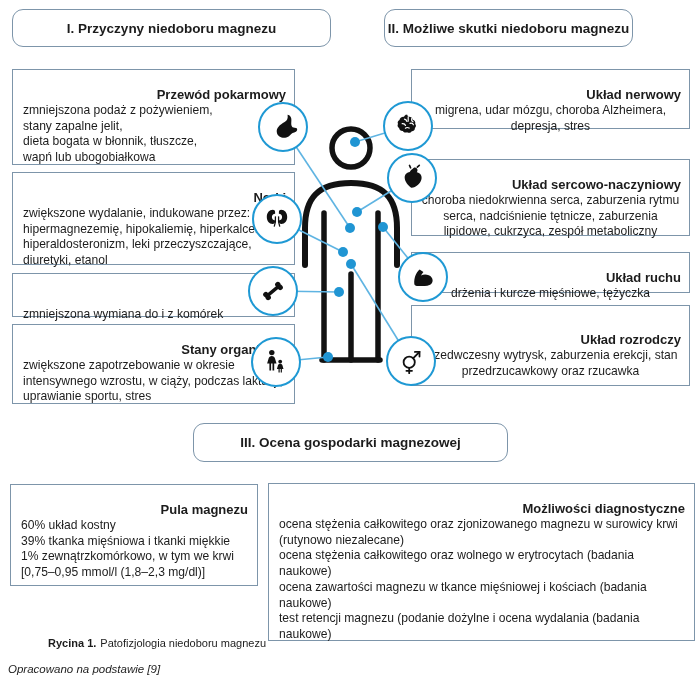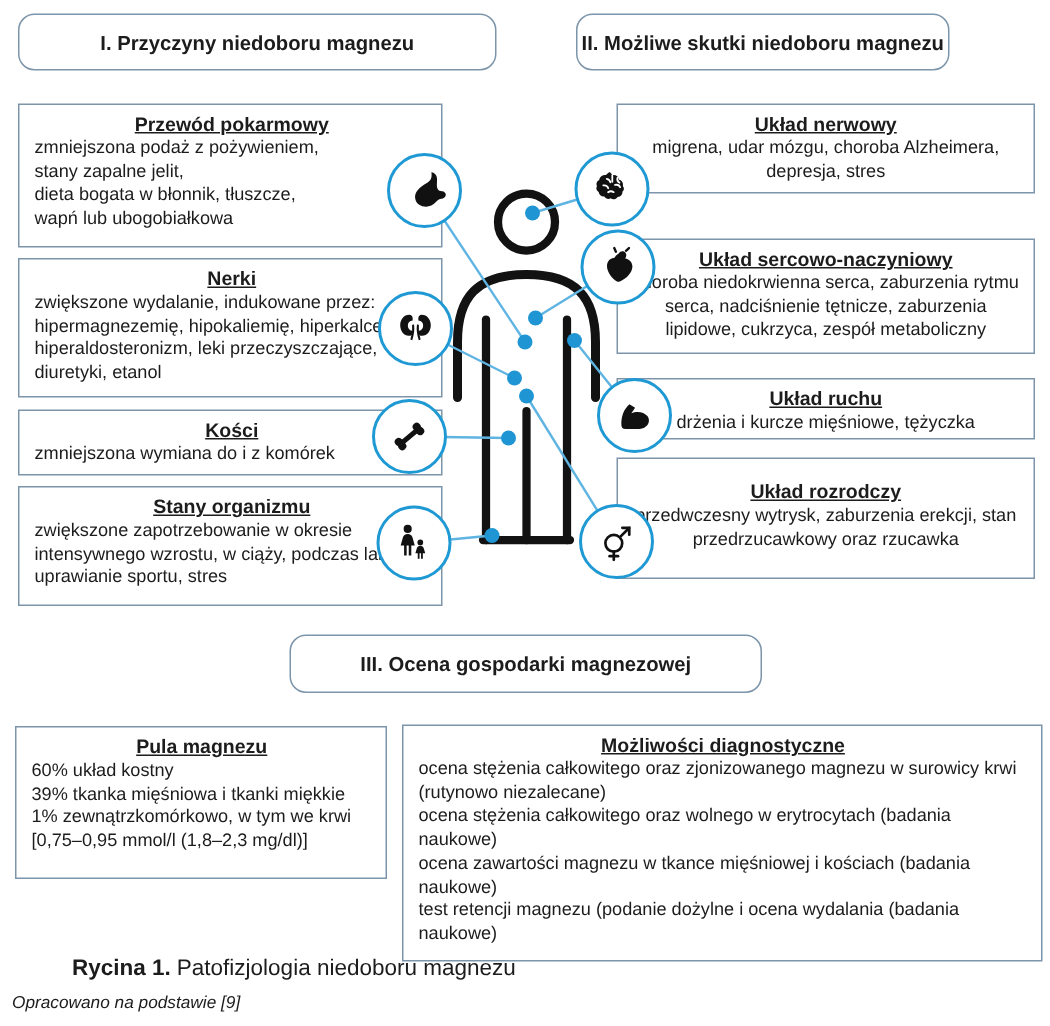--- a/index.html
+++ b/index.html
@@ -6,29 +6,29 @@
   .canvas{
     position:relative;width:700px;height:684px;background:#fff;
     font-family:"Liberation Sans", sans-serif;color:#1c1c1c;overflow:hidden;
   }
   .box{
     position:absolute;background:#fff;border:1.4px solid #7d95aa;
     box-sizing:border-box;
   }
   .hdr{display:flex;align-items:center;justify-content:center;
     font-weight:bold;font-size:13.5px;text-align:center;border-radius:11px;}
-  .bt{font-weight:bold;font-size:13px;text-align:center;margin:0 0 1px 0;text-decoration:underline;}
+  .bt{font-weight:bold;font-size:13px;text-align:right;margin:12px 0 1px 0;}
   .bb{font-size:12.1px;line-height:1.3;white-space:pre-line;}
   .cause{padding:5px 8px 4px 10px;}
   .cause .bb{text-align:left;}
   .effect{padding:5px 8px 4px 8px;}
   .effect .bb{text-align:center;}
   .bottombox{padding:5px 9px 17px 10px;}
   .bottombox .bb{text-align:left;}
-  .caption{position:absolute;left:8px;top:637px;font-size:15px;padding-left:40px;}
+  .caption{position:absolute;left:8px;top:637px;font-size:11px;padding-left:40px;}
   .caption .b{font-weight:bold;}
   .caption .t{margin-left:4px;}
   .source{position:absolute;left:8px;top:663px;font-style:italic;font-size:11.5px;}
   svg.overlay{position:absolute;left:0;top:0;pointer-events:none;}
 </style>
 </head>
 <body>
 
 <div class="canvas">
 

